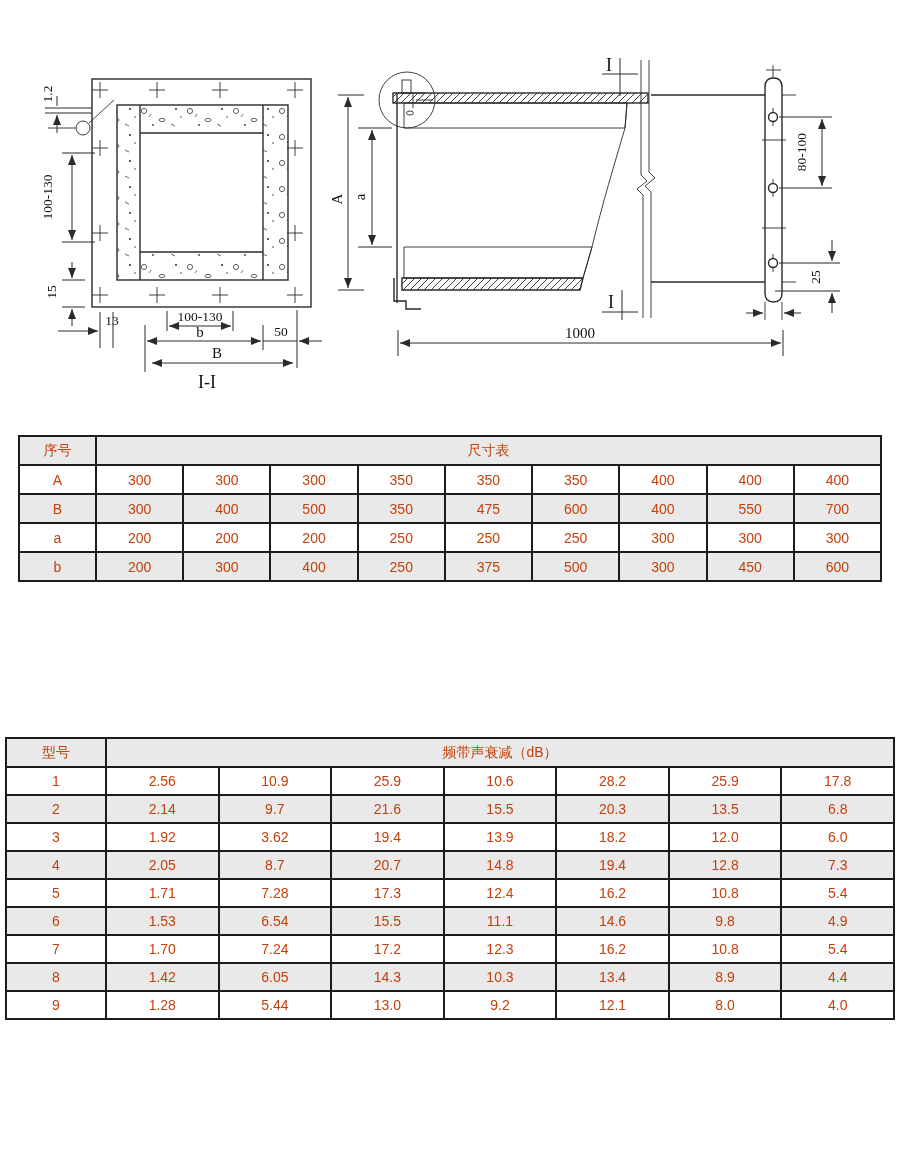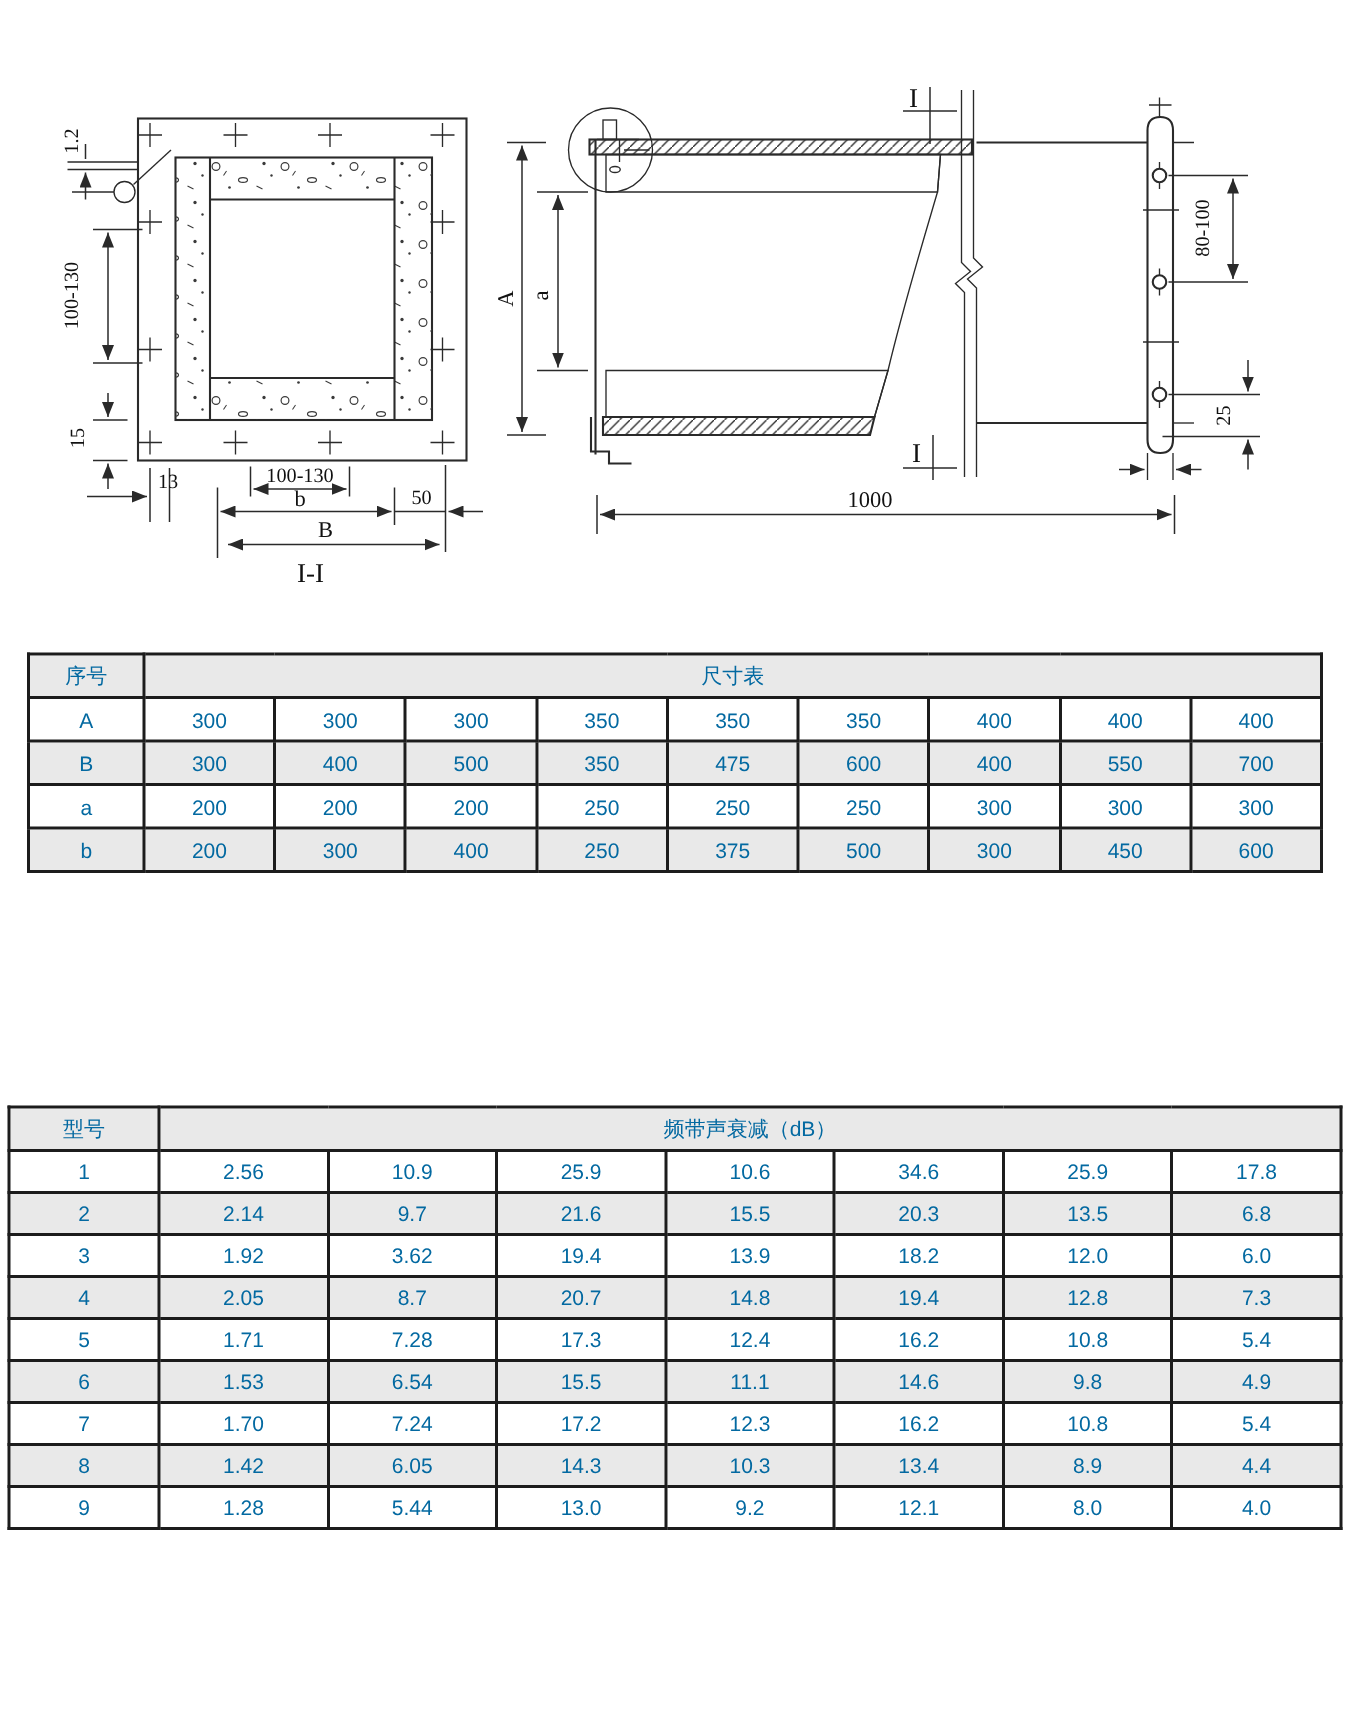--- a/index.html
+++ b/index.html
@@ -10,21 +10,21 @@
   svg{position:absolute;left:0;top:58px;}
   
   .ln{stroke:#2a2a2a;stroke-width:1.4;}
   .thin{stroke:#2a2a2a;stroke-width:0.9;fill:none;}
   .dml{stroke:#2a2a2a;stroke-width:1;fill:none;}
   .dt{font-family:"Liberation Serif",serif;font-size:13.5px;fill:#111;text-anchor:middle;}
   .dl{font-family:"Liberation Serif",serif;font-size:15px;fill:#111;text-anchor:middle;}
   .ds{font-family:"Liberation Serif",serif;font-size:18px;fill:#111;text-anchor:middle;}
   
   table{border-collapse:collapse;table-layout:fixed;text-align:center;
-        font-size:14px;color:#0369a1;background:#fff;}
+        font-size:14px;color:#c2410c;background:#fff;}
   td{border:2px solid #1c1c1c;padding:0;vertical-align:middle;overflow:hidden;}
   .dim-table{position:absolute;left:18px;top:435px;width:864px;}
   .dim-table td{height:27px;}
   .dim-table col.c0{width:77px;}
   .dim-table tr:nth-child(odd){background:#e9e9e9;}
   .perf-table{position:absolute;left:5px;top:737px;width:890px;}
   .perf-table col.c0{width:100px;}
   .perf-table tr:nth-child(odd){background:#e9e9e9;}
   .perf-table .t-title td{height:27px;}
   .perf-table .t-freq td{height:66px;}
@@ -272,21 +272,21 @@
       <tr class="t-model">
         <td>型号</td>
         <td colspan="7">频带声衰减（dB）</td>
       </tr>
     <tr class="t-data">
           <td>1</td>
           <td>2.56</td>
           <td>10.9</td>
           <td>25.9</td>
           <td>10.6</td>
-          <td>34.6</td>
+          <td>28.2</td>
           <td>25.9</td>
           <td>17.8</td>
         </tr>
         <tr class="t-data">
           <td>2</td>
           <td>2.14</td>
           <td>9.7</td>
           <td>21.6</td>
           <td>15.5</td>
           <td>20.3</td>

